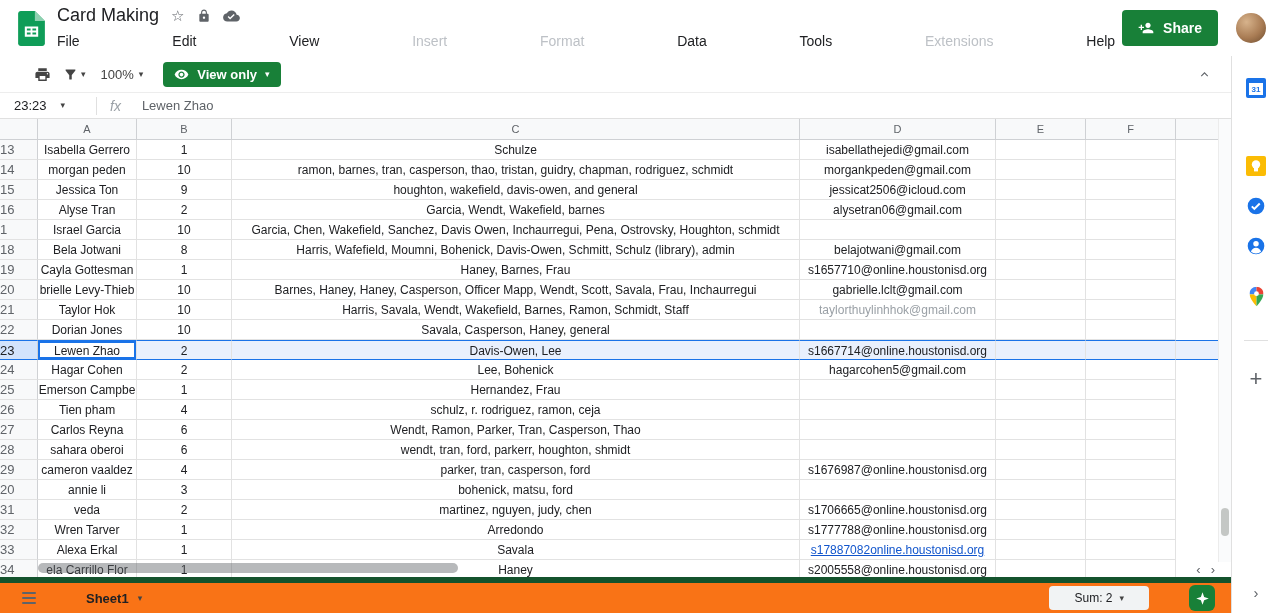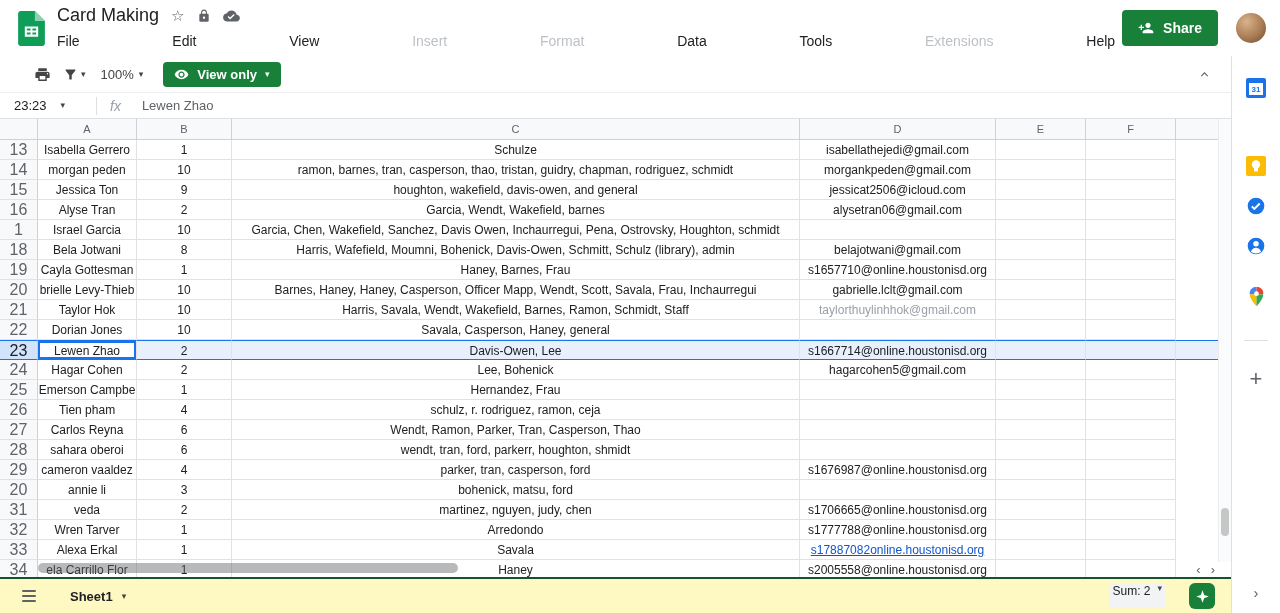--- a/index.html
+++ b/index.html
@@ -50,21 +50,21 @@
   .formula-value{color:#5f6368;padding-left:8px;white-space:nowrap;overflow:hidden;}
 
   
   .grid{position:relative;flex:1;min-height:0;overflow:hidden;background:#fff;}
   .col-headers{display:flex;height:21px;background:#f8f9fa;border-bottom:1px solid #cfd1d4;}
   .corner{width:38px;flex:0 0 38px;border-right:1px solid #cfd1d4;background:#f8f9fa;cursor:pointer;}
   .col-h{border-right:1px solid #cfd1d4;font-size:11px;color:#5f6368;text-align:center;line-height:20px;cursor:pointer;}
   .rows{overflow:hidden;}
   .row{display:flex;height:20px;}
   .rn{width:38px;flex:0 0 38px;background:#f8f9fa;border-right:1px solid #cfd1d4;border-bottom:1px solid #e2e2e2;
-    font-size:16px;color:#5f6368;text-align:center;line-height:19px;cursor:pointer;}
+    font-size:13px;color:#5f6368;line-height:19px;cursor:pointer;}
   .cell{border-right:1px solid #e2e2e2;border-bottom:1px solid #e2e2e2;font-size:12px;line-height:18px;
     text-align:center;white-space:nowrap;overflow:hidden;color:#202124;background:#fff;padding-top:1px;cursor:cell;}
   .cell.muted{color:#9aa0a6;}
   .cell.link{color:#1155cc;text-decoration:underline;}
   .col-A{width:99px;flex:0 0 99px;}
   .col-B{width:95px;flex:0 0 95px;}
   .col-C{width:568px;flex:0 0 568px;}
   .col-D{width:196px;flex:0 0 196px;}
   .col-E{width:90px;flex:0 0 90px;}
   .col-F{width:90px;flex:0 0 90px;}
@@ -75,29 +75,29 @@
   .row.selected .rn{background:#d2e3fc;color:#202124;border-top:1px solid #1a73e8;border-bottom:1px solid #1a73e8;}
 
   .h-scrollbar{position:absolute;left:38px;right:60px;bottom:4px;height:10px;}
   .h-thumb{position:absolute;left:0;top:0;width:420px;height:10px;border-radius:5px;background:rgba(95,99,104,.45);cursor:pointer;}
   .v-scrollbar{position:absolute;top:0;right:0;bottom:15px;width:13px;background:#fafbfc;border-left:1px solid #ececec;}
   .v-thumb{position:absolute;right:2px;bottom:26px;width:8px;height:28px;border-radius:4px;background:#c4c7c5;cursor:pointer;}
   .corner-scroll{position:absolute;right:16px;bottom:0;display:flex;gap:10px;color:#5f6368;font-size:13px;line-height:14px;}
   .corner-scroll span{cursor:pointer;}
 
   
-  .sheetbar{height:36px;flex:0 0 36px;border-top:2px solid #14532d;display:flex;align-items:center;
-    background:#fef9c3;padding:0 16px 0 18px;gap:20px;}
+  .sheetbar{height:36px;flex:0 0 36px;border-top:6px solid #14532d;display:flex;align-items:center;
+    background:#f97316;padding:0 16px 0 18px;gap:36px;}
   .hamburger{display:flex;flex-direction:column;gap:3px;cursor:pointer;padding:4px;}
   .hamburger i{display:block;width:14px;height:2px;background:#5f6368;border-radius:1px;}
   .sheet-tab{display:flex;align-items:center;gap:9px;font-size:13px;font-weight:bold;color:#202124;
     height:36px;padding:0 10px;cursor:pointer;}
   .sheetbar .spacer{flex:1;}
-  .sum-pill{display:flex;align-items:flex-start;gap:7px;background:#f1f3f4;border-radius:4px;height:24px;
-    padding:0 3px;font-size:12px;color:#202124;cursor:pointer;}
+  .sum-pill{display:flex;align-items:center;gap:7px;background:#f1f3f4;border-radius:4px;height:24px;
+    padding:0 25px;font-size:12px;color:#202124;cursor:pointer;}
   .explore-btn{width:26px;height:26px;border-radius:6px;background:#188038;display:flex;align-items:center;
     justify-content:center;border:none;cursor:pointer;margin-left:4px;}
 
   
   .side-panel{flex:1;display:flex;flex-direction:column;align-items:center;padding-top:14px;background:#fff;position:relative;}
   .sp-btn{width:36px;height:36px;display:flex;align-items:center;justify-content:center;cursor:pointer;border-radius:50%;}
   .sp-keep{margin-top:42px;}
   .sp-tasks{margin-top:4px;}
   .sp-contacts{margin-top:4px;}
   .sp-maps{margin-top:14px;}

